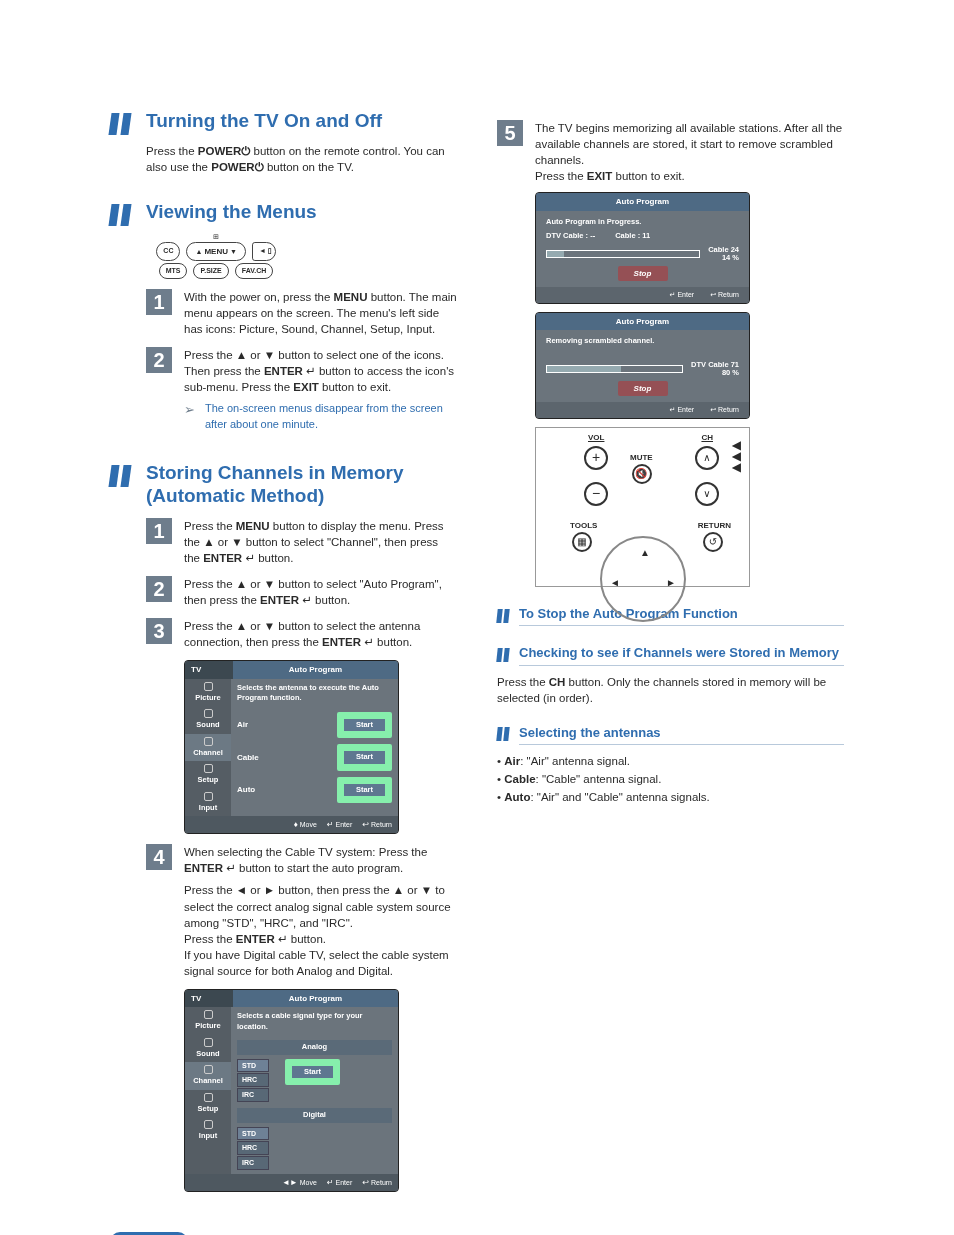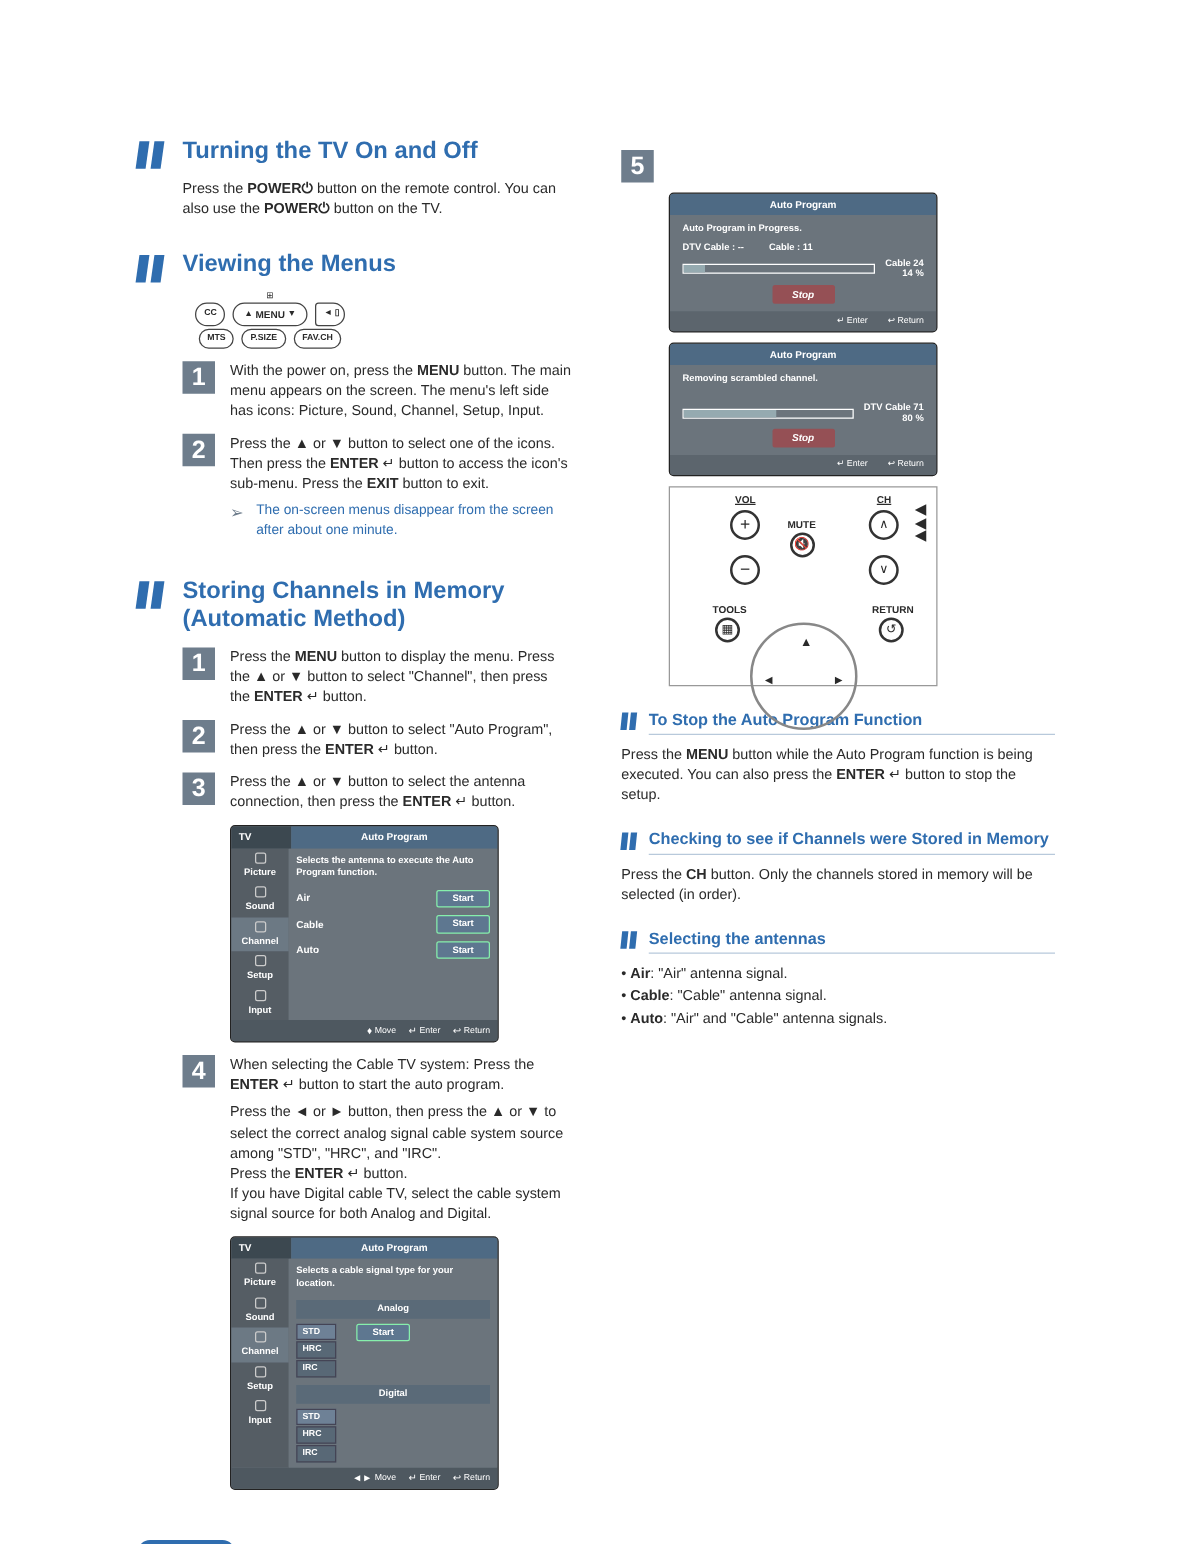--- a/index.html
+++ b/index.html
@@ -185,21 +185,21 @@
   .ui-msg { font-size: 7.5px; margin-bottom: 2px; }
   .ui-row {
     display: flex;
     justify-content: space-between;
     align-items: center;
     gap: 6px;
     margin-top: 2px;
   }
   .start-btn {
     background: #5e7790;
-    border: 1px solid #86efac;
+    border: 7px solid #86efac;
     border-radius: 2px;
     padding: 1px 12px;
     font-size: 7.5px;
     color: #fff;
   }
   .sig-label {
     background: #586876;
     border: 1px solid #445;
     padding: 1px 4px;
     font-size: 7px;
@@ -587,20 +587,24 @@
           </span>
       </div>
     </div>
 
   </div>
 
   <div class="col">
 
     <div class="step" style="margin-left:0">
       <div class="step-num right">5</div>
+      <div class="step-text">
+        <span>The TV begins memorizing all available stations. After all the available channels are stored, it start to remove scrambled channels.</span><br>
+        <span>Press the </span><b>EXIT</b><span> button to exit.</span>
+      </div>
     </div>
 
     <div style="margin-left:38px">
 
       <div class="progress-box">
         <div class="ph">Auto Program</div>
         <div class="pb">
           <div class="status-line">Auto Program in Progress.</div>
           <div class="ch-line">
             <span>DTV Cable : --</span>
@@ -671,23 +675,20 @@
             <span>◀</span>
             <span>◀</span>
         </div>
       </div>
     </div>
 
     <div class="sub-head">
       <span class="sub-mark"></span>
       <span class="sub-title">To Stop the Auto Program Function</span>
     </div>
-    <p style="font-size:11.5px">
-      <span>Press the </span><b>MENU</b><span> button while the Auto Program function is being executed. You can also press the </span><b>ENTER</b> <span>↵</span><span> button to stop the setup.</span>
-    </p>
 
     <div class="sub-head">
       <span class="sub-mark"></span>
       <span class="sub-title">Checking to see if Channels were Stored in Memory</span>
     </div>
     <p style="font-size:11.5px">
       <span>Press the </span><b>CH</b><span> button. Only the channels stored in memory will be selected (in order).</span>
     </p>
 
     <div class="sub-head">

